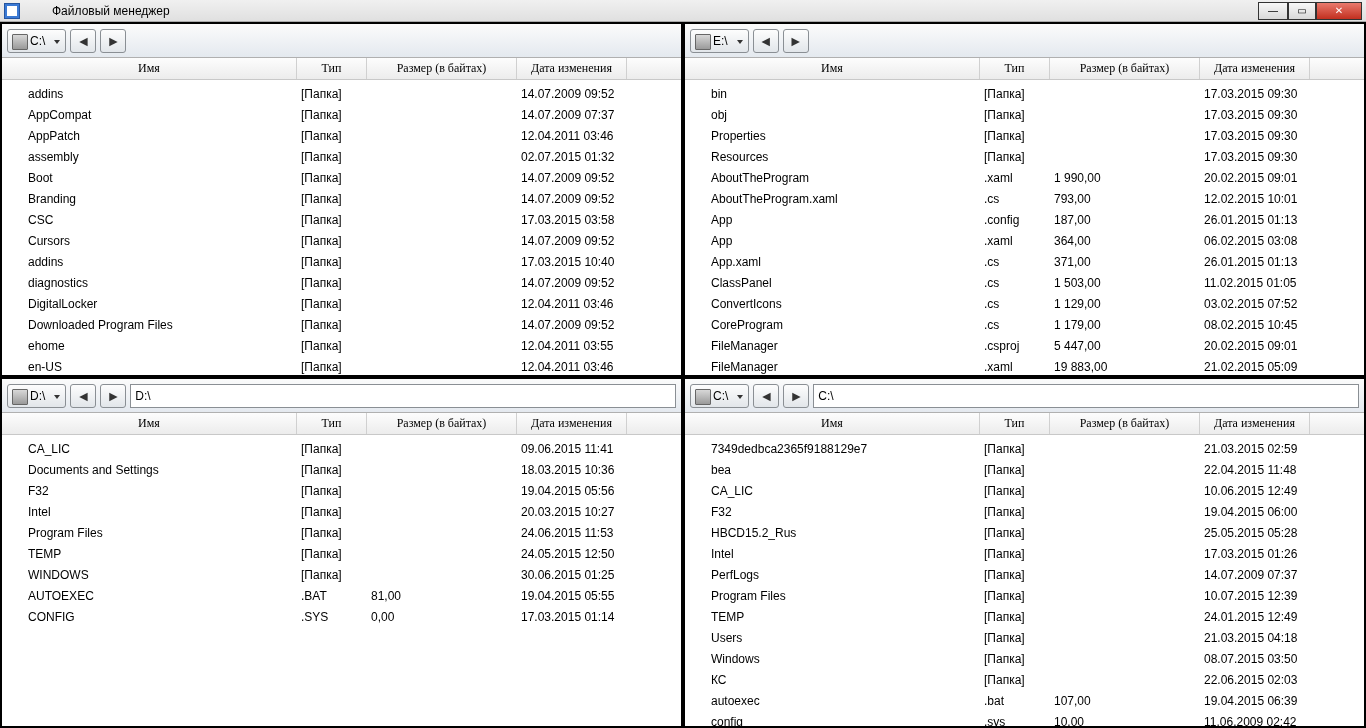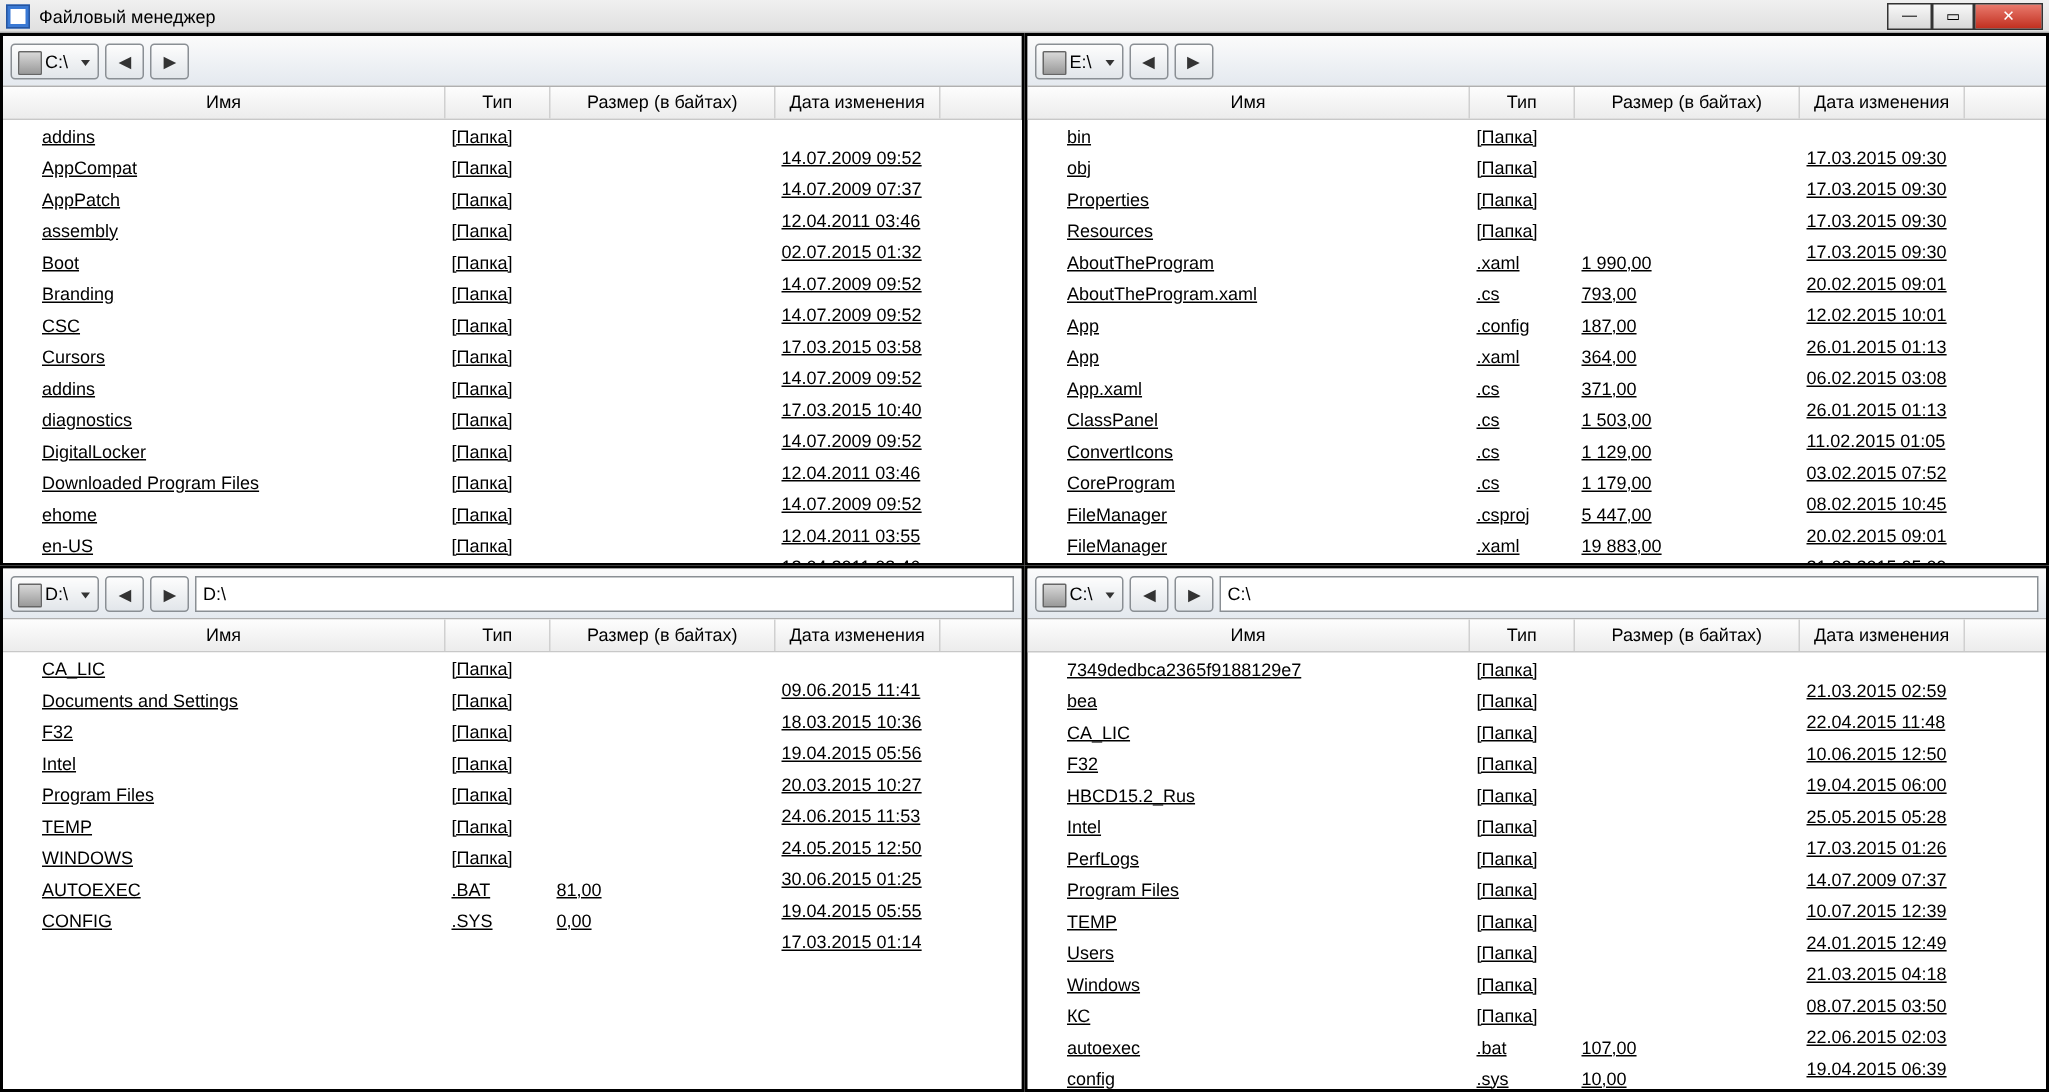--- a/index.html
+++ b/index.html
@@ -1,46 +1,46 @@
 <!DOCTYPE html>
 <html><head>
 <meta charset="utf-8">
 <style>
 * { margin: 0; padding: 0; box-sizing: border-box; font-family: "Segoe UI", Tahoma, sans-serif; font-size: 12px; }
 body { background: #fff; width: 1366px; height: 728px; overflow: hidden; }
 
-.titlebar { height: 22px; background: linear-gradient(#f0f0f0,#e0e0e0); border-bottom: 1px solid #aaa; display: flex; align-items: center; padding: 0 4px; }
+.titlebar { height: 22px; background: linear-gradient(#f0f0f0,#e0e0e0); border-bottom: 1px solid #aaa; display: flex; align-items: center; padding: 0 4px; gap: 26px; }
 .titlebar .app-icon { width: 16px; height: 16px; background: #3a79d4; border: 1px solid #2555a0; margin-right: 6px; position: relative; }
 .titlebar .app-icon::after { content:""; position:absolute; inset:2px; background:#fff; }
 .titlebar .t { flex: 1; color: #000; }
 .winbtns { display: flex; gap: 0; }
 .winbtn { width: 30px; height: 18px; border: 1px solid #333; background: linear-gradient(#f8f8f8,#d8d8d8); display: flex; align-items: center; justify-content: center; font-size: 10px; }
 .winbtn.close { background: linear-gradient(#e97a6d,#c12f1f); color: #fff; width: 46px; }
 .winbtn.max { width: 28px; }
 
 .grid4 { display: grid; grid-template-columns: 50% 50%; grid-template-rows: 355px 351px; height: 706px; }
 .pane { border: 2px solid #000; display: flex; flex-direction: column; overflow: hidden; }
 
 .toolbar { height: 34px; background: linear-gradient(#fbfbfb,#e4e9ef); border-bottom: 1px solid #b0b0b0; display: flex; align-items: center; padding: 3px 5px; gap: 4px; }
 .drive-btn { height: 24px; padding: 0 6px 0 22px; border: 1px solid #8a8f94; border-radius: 3px; background: linear-gradient(#fdfdfd,#e2e6ea); position: relative; display:flex; align-items:center; }
 .drive-btn::before { content:""; position:absolute; left:4px; top:4px; width:14px; height:14px; background: linear-gradient(#d8d8d8,#9a9a9a); border:1px solid #666; border-radius:1px; }
 .drive-btn::after { content:""; position:absolute; right:5px; top:10px; border-left:3px solid transparent; border-right:3px solid transparent; border-top:4px solid #333; }
 .drive-btn .lbl { padding-right: 14px; }
 .navbtn { width: 26px; height: 24px; border: 1px solid #8a8f94; border-radius: 3px; background: linear-gradient(#fdfdfd,#e2e6ea); display:flex; align-items:center; justify-content:center; color:#333; font-size:14px; }
 .pathbox { flex: 1; height: 24px; border: 1px solid #8a8f94; background: #fff; padding: 2px 4px; display:flex; align-items:center; }
 
 .listhdr { height: 22px; background: linear-gradient(#fdfdfd,#ececec); border-bottom: 1px solid #c8c8c8; display: flex; }
-.listhdr > div { border-right: 1px solid #d0d0d0; padding: 3px 2px; color: #000; text-align: center; }
+.listhdr > div { border-right: 1px solid #d0d0d0; padding: 3px 2px; color: #000; text-align: center; font-family: Liberation Serif, serif; }
 .col-name { flex: 0 0 295px; text-align: center; }
 .col-type { flex: 0 0 70px; }
 .col-size { flex: 0 0 150px; }
 .col-date { flex: 0 0 110px; }
 
 .listbody { flex: 1; overflow-y: scroll; background: #fff; }
-.row { height: 21px; display: flex; align-items: center; padding-left: 6px; color: #000; text-decoration: underline; }
+.row { height: 21px; display: flex; align-items: flex-end; padding-left: 6px; color: #000; }
 .row .ic { width: 16px; height: 14px; margin-right: 4px; flex: 0 0 16px; }
 
 .row .c-name { flex: 0 0 273px; white-space: nowrap; overflow: hidden; }
 .row .c-type { flex: 0 0 70px; }
 .row .c-size { flex: 0 0 150px; }
 .row .c-date { flex: 0 0 110px; margin-top: 28px; }
 
 ::-webkit-scrollbar { width: 17px; }
 ::-webkit-scrollbar-track { background: #f0f0f0; border-left: 1px solid #ddd; }
 ::-webkit-scrollbar-thumb { background: #c8c8c8; border: 1px solid #aaa; }
@@ -399,21 +399,21 @@
           <span class="c-name">bea</span>
           <span class="c-type">[Папка]</span>
           <span class="c-size"></span>
           <span class="c-date">22.04.2015  11:48</span>
         </div>
         <div class="row">
           <span class="ic undefined"></span>
           <span class="c-name">CA_LIC</span>
           <span class="c-type">[Папка]</span>
           <span class="c-size"></span>
-          <span class="c-date">10.06.2015  12:50</span>
+          <span class="c-date">10.06.2015  12:49</span>
         </div>
         <div class="row">
           <span class="ic undefined"></span>
           <span class="c-name">F32</span>
           <span class="c-type">[Папка]</span>
           <span class="c-size"></span>
           <span class="c-date">19.04.2015  06:00</span>
         </div>
         <div class="row">
           <span class="ic undefined"></span>

